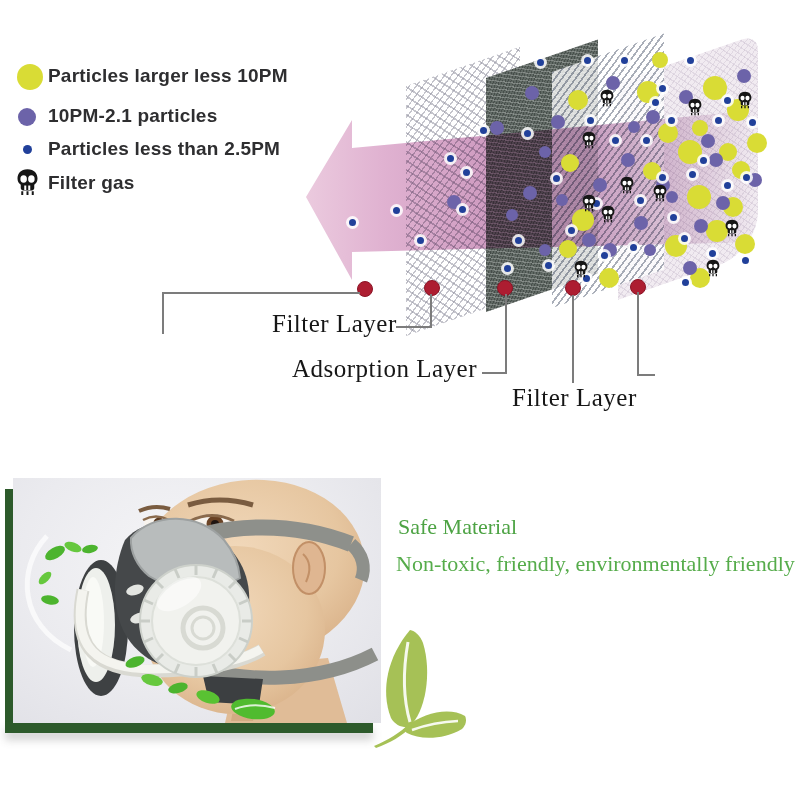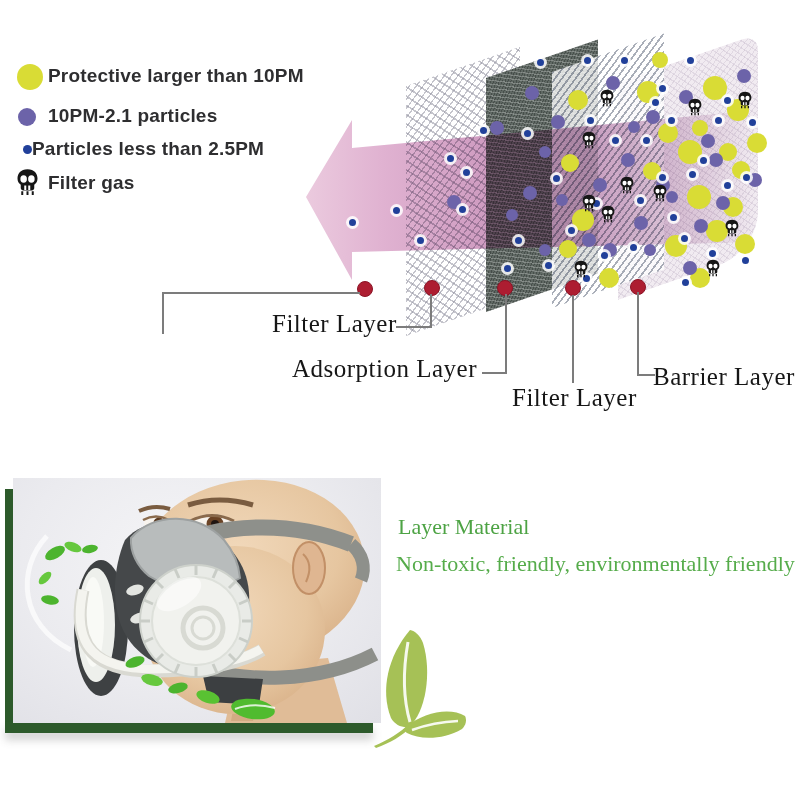--- a/index.html
+++ b/index.html
@@ -59,31 +59,31 @@
 </style>
 </head>
 <body>
 
 <div id="diagram">
 
   <div id="legend">
     <span class="legend-icon-wrap" style="left:17px;top:12px">
       <span class="pcircle" style="width:26px;height:26px;background:#d9dc35"></span>
       </span>
-    <span class="legend-label abs" style="left:48px;top:13px">Protective larger than 10PM</span>
+    <span class="legend-label abs" style="left:48px;top:13px">Particles larger less 10PM</span>
 
     <span class="legend-icon-wrap" style="left:18px;top:56px">
       <span class="pcircle" style="width:18px;height:18px;background:#6c63a9"></span>
       </span>
     <span class="legend-label abs" style="left:48px;top:53px">10PM-2.1 particles</span>
 
     <span class="legend-icon-wrap" style="left:23px;top:93px">
       <span class="pcircle" style="width:9px;height:9px;background:#21409a"></span>
       </span>
-    <span class="legend-label abs" style="left:32px;top:86px">Particles less than 2.5PM</span>
+    <span class="legend-label abs" style="left:48px;top:86px">Particles less than 2.5PM</span>
 
     <span class="legend-icon-wrap" id="legend-skull" style="left:15px;top:116px"><svg width="25" height="27.500000000000004" viewBox="0 0 20 22">
   <path d="M10 1 C4.5 1 2 4.6 2 8.4 C2 10.6 3 12.3 4.6 13.4 L4.6 16 C4.6 17.2 5.6 18 6.8 18 L13.2 18 C14.4 18 15.4 17.2 15.4 16 L15.4 13.4 C17 12.3 18 10.6 18 8.4 C18 4.6 15.5 1 10 1 Z" fill="#161616"></path>
   <ellipse cx="6.9" cy="8.8" rx="2.6" ry="3" fill="#fff"></ellipse>
           <ellipse cx="13.1" cy="8.8" rx="2.6" ry="3" fill="#fff"></ellipse>
   <rect x="7.4" y="14" width="1.6" height="3.6" fill="#fff"></rect>
           <rect x="10.6" y="14" width="1.6" height="3.6" fill="#fff"></rect>
   <rect x="5" y="18.6" width="1.6" height="3" fill="#161616"></rect>
           <rect x="9.2" y="18.6" width="1.6" height="3" fill="#161616"></rect>
   <rect x="13.4" y="18.6" width="1.6" height="3" fill="#161616"></rect>
@@ -313,21 +313,20 @@
   <div class="lead-line" style="left:430px;top:294px;width:2px;height:34px"></div>
   <div class="lead-line" style="left:482px;top:372px;width:25px;height:2px"></div>
   <div class="lead-line" style="left:505px;top:294px;width:2px;height:80px"></div>
   <div class="lead-line" style="left:572px;top:295px;width:2px;height:88px"></div>
   <div class="lead-line" style="left:637px;top:292px;width:2px;height:84px"></div>
   <div class="lead-line" style="left:637px;top:374px;width:18px;height:2px"></div>
 
   <div class="layer-label" style="left:272px;top:310px">Filter Layer</div>
   <div class="layer-label" style="left:292px;top:355px">Adsorption Layer</div>
   <div class="layer-label" style="left:512px;top:384px">Filter Layer</div>
-  <div class="layer-label" style="left:653px;top:363px">Barrier Layer</div>
 </div>
 
 <div class="abs" id="frame-left"></div>
 <div class="abs" id="frame-bottom"></div>
 
 <div class="abs" id="photo">
   <svg width="368" height="245" viewBox="0 0 368 245">
     <defs>
       <radialGradient id="skin" cx="45%" cy="38%" r="75%">
         <stop offset="0%" stop-color="#f1d8ba"></stop>
@@ -421,14 +420,14 @@
     <g fill="#a6c156">
       <path d="M38 6 C 16 32 8 66 19 94 C 23 101 30 104 37 103 C 54 88 60 48 51 19 C 48 11 43 7 38 6 Z"></path>
       <path d="M34 103 C 52 88 78 83 93 92 C 95 96 94 101 90 105 C 71 116 48 116 35 109 C 32 107 32 105 34 103 Z"></path>
       <path d="M2 122 C 16 116 28 109 38 99 L 40 102 C 30 112 18 119 4 124 Z"></path>
     </g>
     <path d="M36 18 C 31 46 31 74 38 98" stroke="#ffffff" stroke-width="3" fill="none" opacity=".9"></path>
     <path d="M40 106 Q 62 98 86 97" stroke="#ffffff" stroke-width="2.5" fill="none" opacity=".9"></path>
   </svg>
 </div>
 
-<div class="green-head" style="left:398px;top:514px;color:#4da344">Layer Material</div>
+<div class="green-head" style="left:398px;top:514px;color:#4da344">Safe Material</div>
 <div class="green-head" style="left:396px;top:551px;color:#56ac4b">Non-toxic, friendly, environmentally friendly</div>
 
 </body></html>

